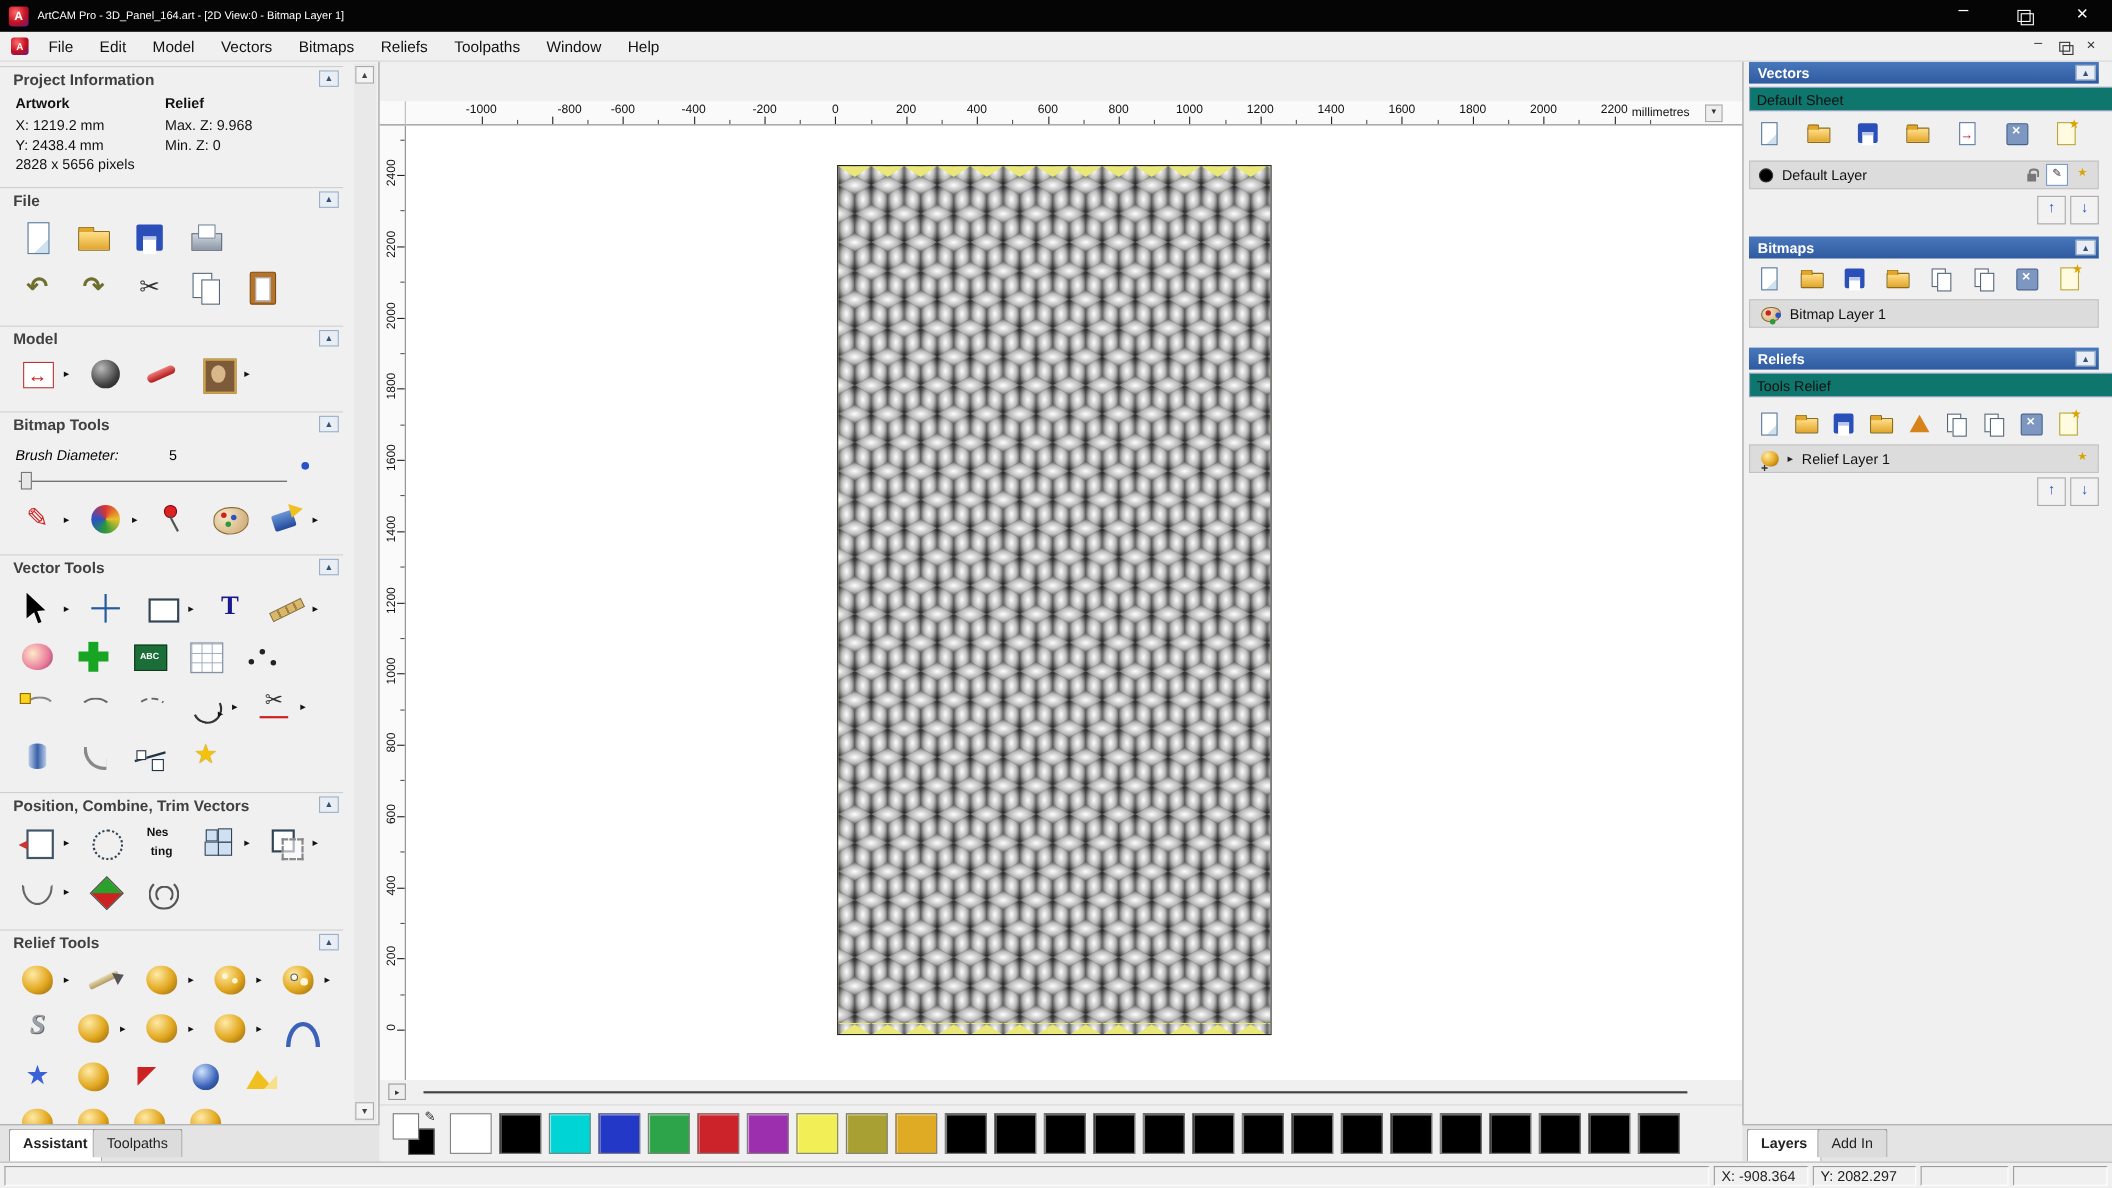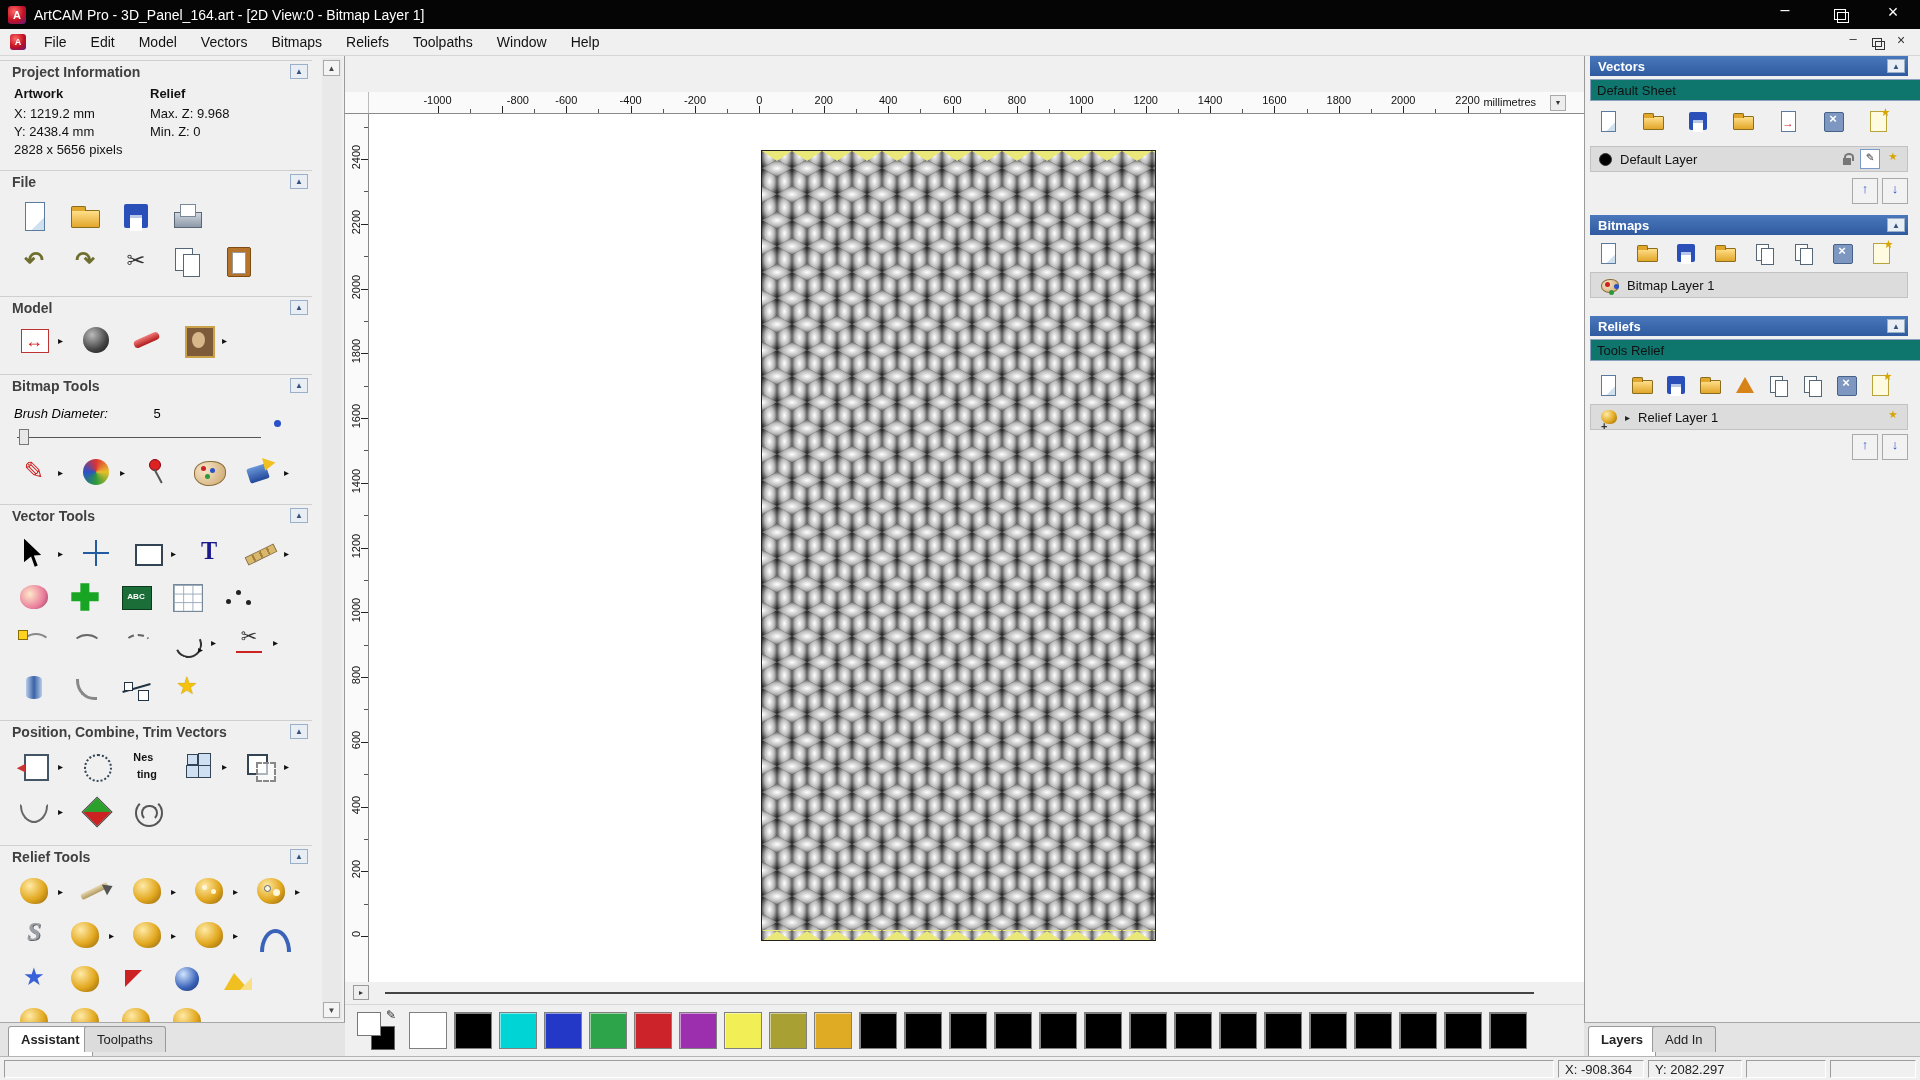--- a/index.html
+++ b/index.html
@@ -2,21 +2,21 @@
 <html><head>
 <meta charset="utf-8">
 <style>
 *{margin:0;padding:0;box-sizing:border-box}
 html,body{width:1920px;height:1080px;overflow:hidden;font-family:"Liberation Sans",sans-serif;font-size:14px;background:#d4d0c8;user-select:none}
 .app{position:absolute;inset:0;background:#f0f0f0}
 
 
 .titlebar{position:absolute;left:0;top:0;width:1920px;height:29px;background:#050505;color:#fff;display:flex;align-items:center;z-index:30}
 .appicon{width:18px;height:18px;margin:0 8px;border-radius:3px;background:radial-gradient(circle at 35% 30%,#ff6a6a,#c21020 55%,#5a1a8a);color:#fff;font:bold 11px/18px "Liberation Sans",sans-serif;text-align:center;flex:0 0 auto}
-.titlebar .title{font-size:14px;flex:1 1 auto;white-space:nowrap;overflow:hidden}
+.titlebar .title{font-size:10px;flex:1 1 auto;white-space:nowrap;overflow:hidden}
 .wbtn{width:54px;height:29px;position:relative;color:#fff;flex:0 0 auto;cursor:default}
 .wbtn::before,.wbtn::after{position:absolute}
 [data-g="minimize"]::before{content:"–";left:0;right:0;top:1px;text-align:center;font-size:16px}
 [data-g="restore"]::before{content:"";width:10px;height:9px;border:1px solid #fff;left:25px;top:12px;background:#050505}
 [data-g="restore"]::after{content:"";width:10px;height:9px;border:1px solid #fff;left:22px;top:9px}
 [data-g="close"]::before{content:"×";left:0;right:0;top:2px;text-align:center;font-size:18px}
 
 
 .menubar{position:absolute;left:0;top:29px;width:1920px;height:27px;background:#f0f0f0;border-bottom:1px solid #d6d6d6;display:flex;align-items:center;z-index:30}
 .appicon.small{width:16px;height:16px;font-size:9px;line-height:16px;margin:0 6px 0 10px}

